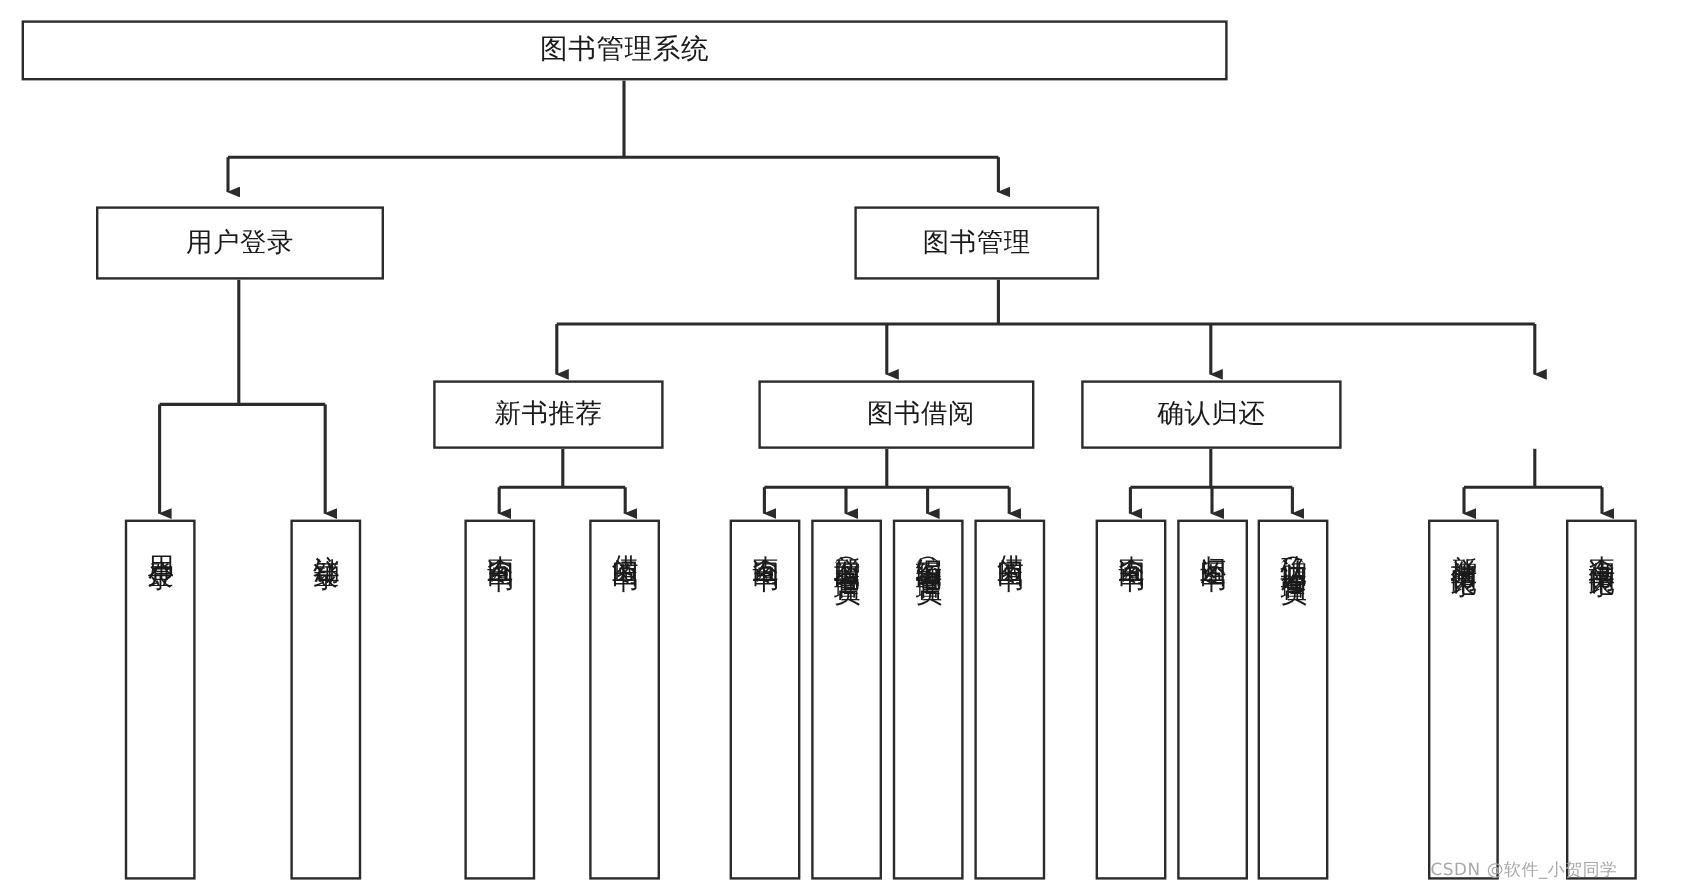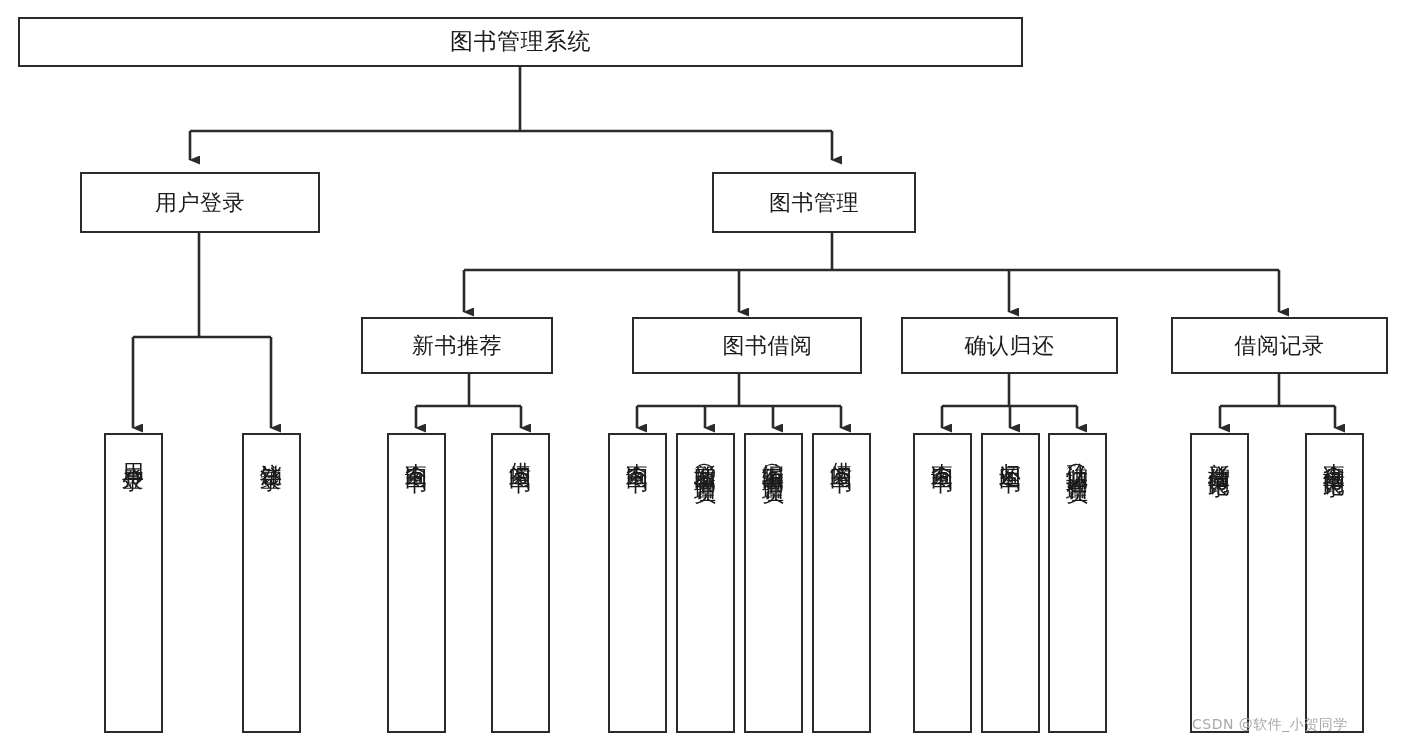--- a/index.html
+++ b/index.html
@@ -145,23 +145,20 @@
   </div>
 
   <div class="node horiz" style="left:632px; top:317px; width:230px; height:57px;padding-left:41px;">
     <span class="label">图书借阅</span>
   </div>
 
   <div class="node horiz" style="left:901px; top:317px; width:217px; height:57px;">
     <span class="label">确认归还</span>
   </div>
 
-  <div class="node horiz" style="left:1171px; top:317px; width:217px; height:57px;">
-    <span class="label">借阅记录</span>
-  </div>
 
   <div class="node vert" style="left:104px; top:433px; width:59px; height:300px;">
     <span class="label">用户登录</span>
   </div>
 
   <div class="node vert" style="left:242px; top:433px; width:59px; height:300px;">
     <span class="label">注销登录</span>
   </div>
 
   <div class="node vert" style="left:387px; top:433px; width:59px; height:300px;">

